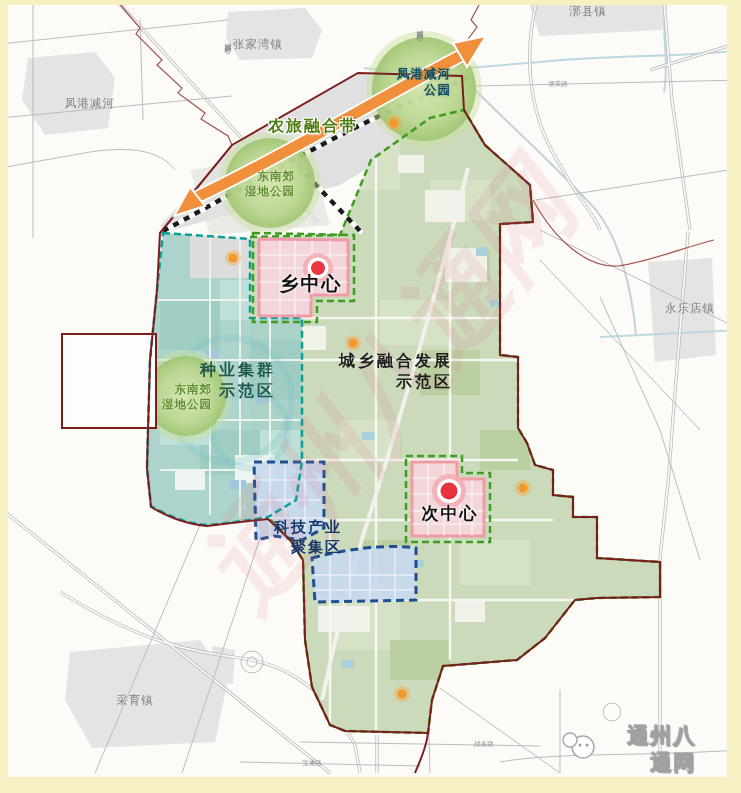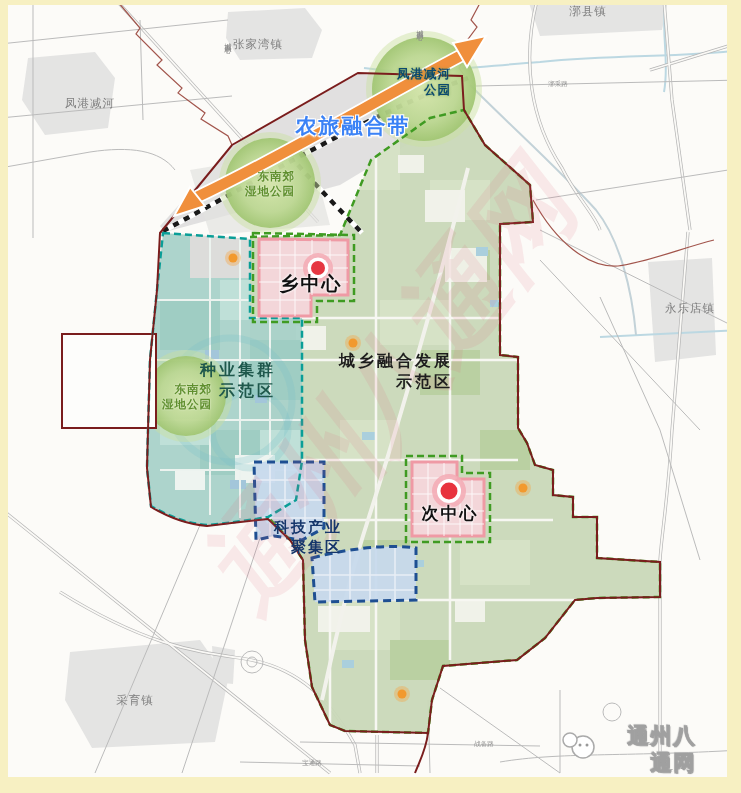--- a/index.html
+++ b/index.html
@@ -16,22 +16,22 @@
   .town{color:#7f7f7f;font-size:11.5px;letter-spacing:1px;}
   .zone-teal{color:#1f584c;font-size:16px;font-weight:bold;letter-spacing:3px;}
   .zone-green{color:#1d1d1d;font-size:16px;font-weight:bold;letter-spacing:3px;}
   .zone-blue{color:#16366b;font-size:15px;font-weight:bold;letter-spacing:2px;}
   .center-lbl{color:#101010;font-size:19px;font-weight:bold;letter-spacing:2px;
        text-shadow:0 0 3px rgba(255,255,255,.9),0 0 3px rgba(255,255,255,.9);}
   .park-lbl{color:#5f8f2e;font-size:11.5px;font-weight:bold;letter-spacing:1px;
        text-shadow:0 0 2px rgba(255,255,255,.7);}
   .park-lbl-light{color:#0c4a6e;font-size:12.5px;font-weight:bold;letter-spacing:1px;
        text-shadow:0 0 3px rgba(120,160,80,.8);}
-  .belt-lbl{color:#3b82f6;font-size:21px;font-weight:bold;letter-spacing:2px;
-       text-shadow:-1px -1px 0 #fff,1px -1px 0 #fff,-1px 1px 0 #fff,1px 1px 0 #fff,0 2px 2px rgba(255,255,255,.8);margin-left:40px;}
+  .belt-lbl{color:#4d7c0f;font-size:16px;font-weight:bold;letter-spacing:2px;
+       text-shadow:-1px -1px 0 #fff,1px -1px 0 #fff,-1px 1px 0 #fff,1px 1px 0 #fff,0 2px 2px rgba(255,255,255,.8);}
   .road-lbl{color:#8f8f8f;font-size:6.5px;letter-spacing:0px;}
   .vert-lbl{color:#8a8a8a;font-size:7px;writing-mode:vertical-rl;letter-spacing:1px;
        transform:translate(-50%,-50%);}
   #faint-watermark{position:absolute;left:390px;top:390px;z-index:1;
        transform:translate(-50%,-50%) rotate(-52deg);
        font-size:105px;font-weight:bold;font-style:italic;color:rgba(224,100,120,0.12);
        white-space:nowrap;pointer-events:none;}
   #corner-watermark{color:#ffffff;font-size:21px;font-weight:bold;letter-spacing:2px;
        -webkit-text-stroke:1.1px #a0a0a0;
        text-shadow:1px 1px 1px #9a9a9a,-1px -1px 1px #bdbdbd;z-index:4;}

